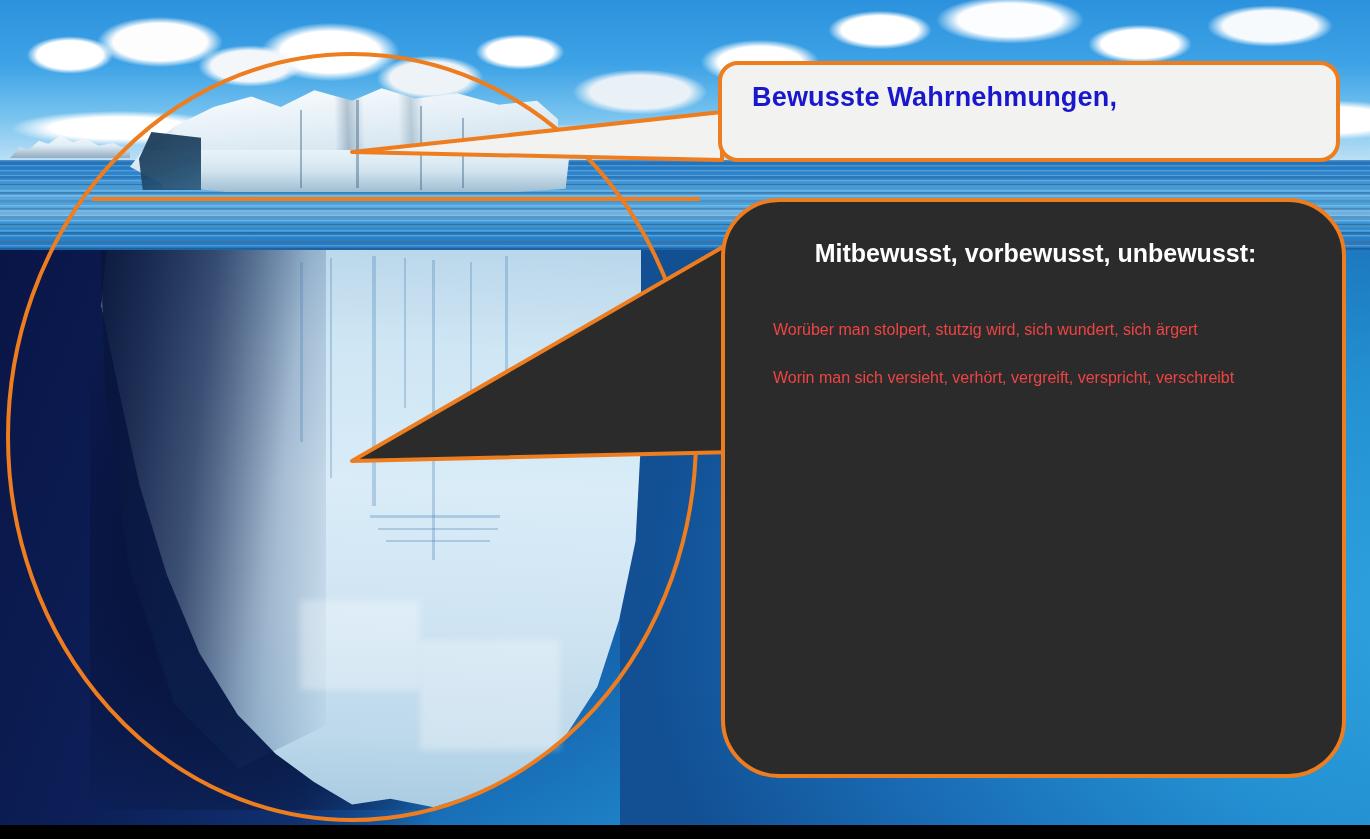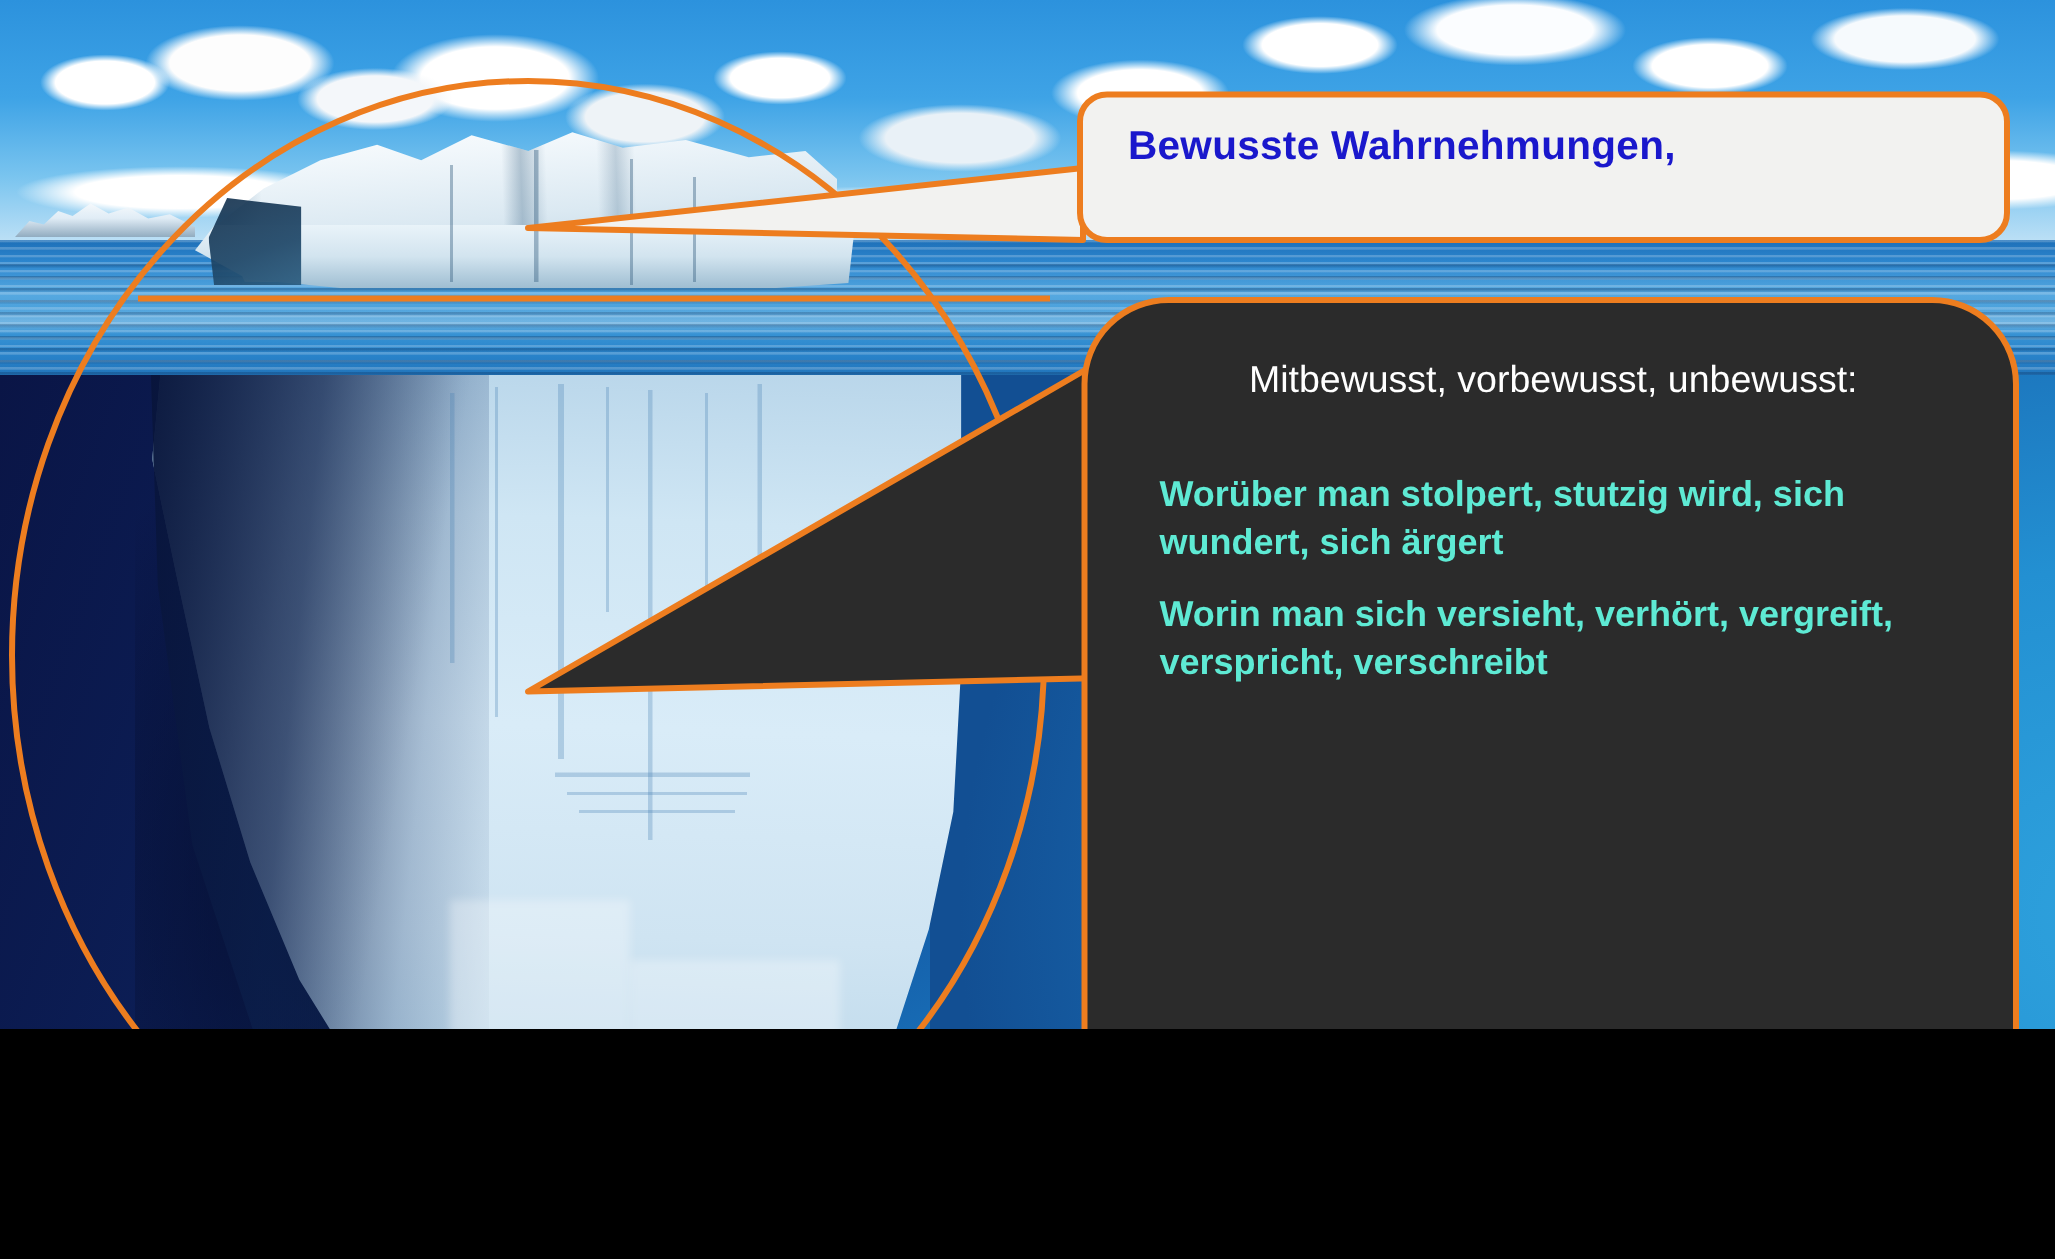--- a/index.html
+++ b/index.html
@@ -1,20 +1,20 @@
 <!DOCTYPE html>
 <html><head>
 <meta charset="utf-8">
 <style>
   html,body{margin:0;padding:0;background:#000;}
   body{font-family:"Liberation Sans","DejaVu Sans",sans-serif;}
 
   #stage{
     position:relative;
-    width:1370px;height:686px;
+    width:1370px;height:825px;
     overflow:hidden;
   }
 
   
   .scene{position:absolute;inset:0;overflow:hidden;}
 
   .sky{
     position:absolute;left:0;top:0;width:1370px;height:163px;
     background:linear-gradient(#2c92dd 0%, #3ea3e6 40%, #79c4ef 72%, #bfe1f6 100%);
   }
@@ -161,34 +161,33 @@
     position:absolute;left:721px;top:198px;width:625px;height:580px;
     background:#2b2b2b;
     border:4px solid #ED7D1F;
     border-radius:58px;
     box-sizing:border-box;
     z-index:6;
     padding:26px 36px 0 40px;
   }
   .callout-dark .dk-title{
     color:#ffffff;
-    font-weight:normal;
+    font-weight:bold;
     font-size:25px;
     line-height:34px;
     text-align:center;
     padding:8px 0 0 0;
   }
   .callout-dark .dk-list{margin:0;padding:0;list-style:none;}
   .callout-dark .dk-list li{
-    color:#5eead4;
-    font-size:24px;
+    color:#ef4444;
+    font-size:16px;
     line-height:32px;
     margin:0 0 16px 0;
     padding-left:8px;
-    font-weight:bold;
   }
   .callout-dark .dk-list li:first-child{margin-top:44px;}
 </style>
 </head>
 <body>
 
 <div id="stage">
 
   <div class="scene">
     <div class="sky"></div>

